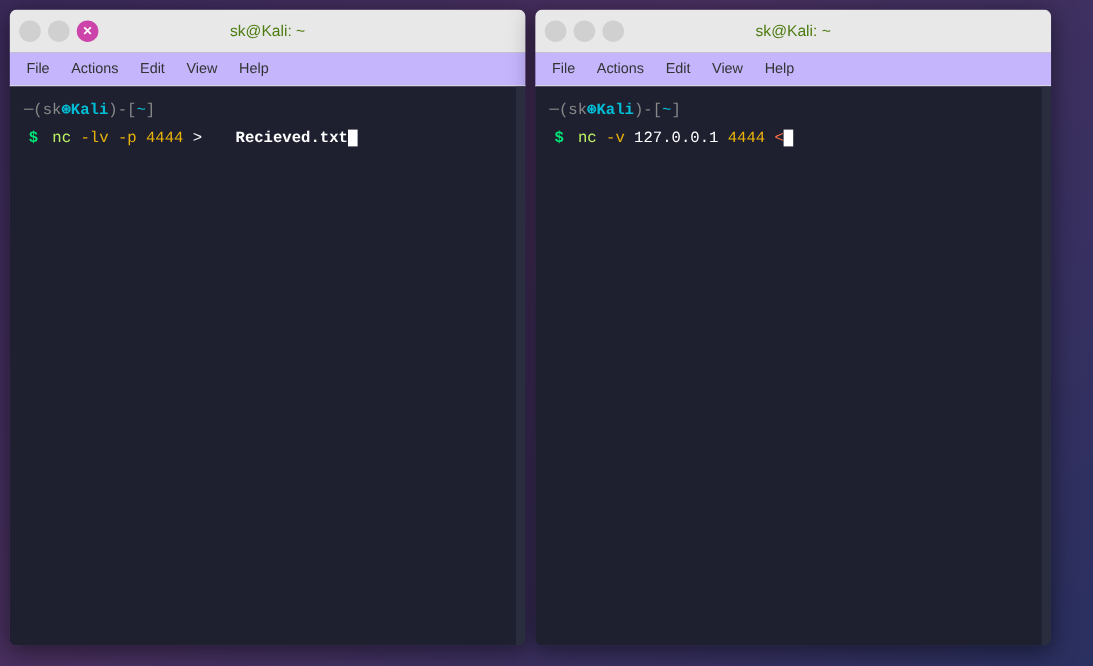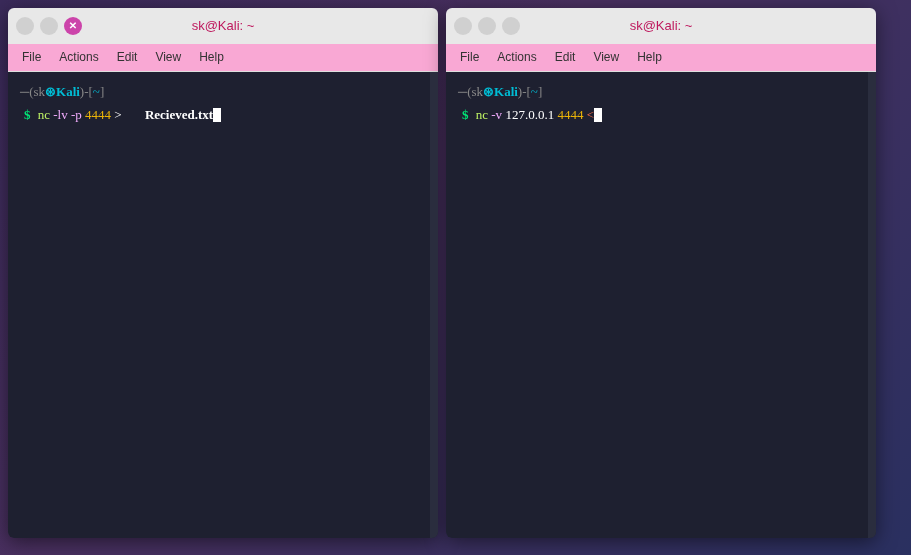--- a/index.html
+++ b/index.html
@@ -39,21 +39,21 @@
       display: flex;
       align-items: center;
       justify-content: space-between;
       padding: 0 8px;
       flex-shrink: 0;
     }
 
     .title-bar-title {
       font-family: sans-serif;
       font-size: 13px;
-      color: #be185d;
+      color: #4d7c0f;
       font-weight: 500;
       flex: 1;
       text-align: center;
     }
 
     .win-btn {
       width: 18px;
       height: 18px;
       border-radius: 50%;
       border: none;
@@ -62,21 +62,21 @@
       align-items: center;
       justify-content: center;
       font-size: 10px;
     }
 
     .win-btn-minimize { background: #d0d0d0; }
     .win-btn-maximize { background: #d0d0d0; }
     .win-btn-close { background: #cc44aa; color: white; font-weight: bold; }
 
     .menu-bar {
-      background: #f9a8d4;
+      background: #c4b5fd;
       height: 28px;
       display: flex;
       align-items: center;
       padding: 0 6px;
       gap: 2px;
       border-bottom: 1px solid #ddd;
       flex-shrink: 0;
     }
 
     .menu-item {
@@ -87,39 +87,38 @@
       border-radius: 3px;
       cursor: pointer;
     }
 
     .terminal-body {
       background: #1e2030;
       flex: 1;
       padding: 10px 12px;
       overflow: hidden;
       position: relative;
-      font-family: Liberation Serif, serif;
     }
 
     .terminal-line {
       display: flex;
       align-items: center;
       flex-wrap: wrap;
       margin-bottom: 4px;
       font-size: 13px;
       line-height: 1.5;
     }
 
     .prompt-bracket { color: #888; }
     .prompt-user { color: #00bcd4; font-weight: bold; }
     .prompt-dir { color: #00bcd4; }
 
     .dollar { color: #00e676; font-weight: bold; margin: 0 4px; }
     .cmd-nc { color: #bef264; }
-    .cmd-flag { color: #f0abfc; }
+    .cmd-flag { color: #eab308; }
     .cmd-port { color: #eab308; }
     .cmd-redirect { color: #ffffff; }
     .cmd-filename { color: #ffffff; font-weight: bold; margin-left: 20px; }
     .cmd-ip { color: #ffffff; text-align: right; }
     .cmd-input-redirect { color: #ff7043; }
     .cmd-filepath { color: #ff7043; }
 
     .cursor {
       display: inline-block;
       width: 8px;

